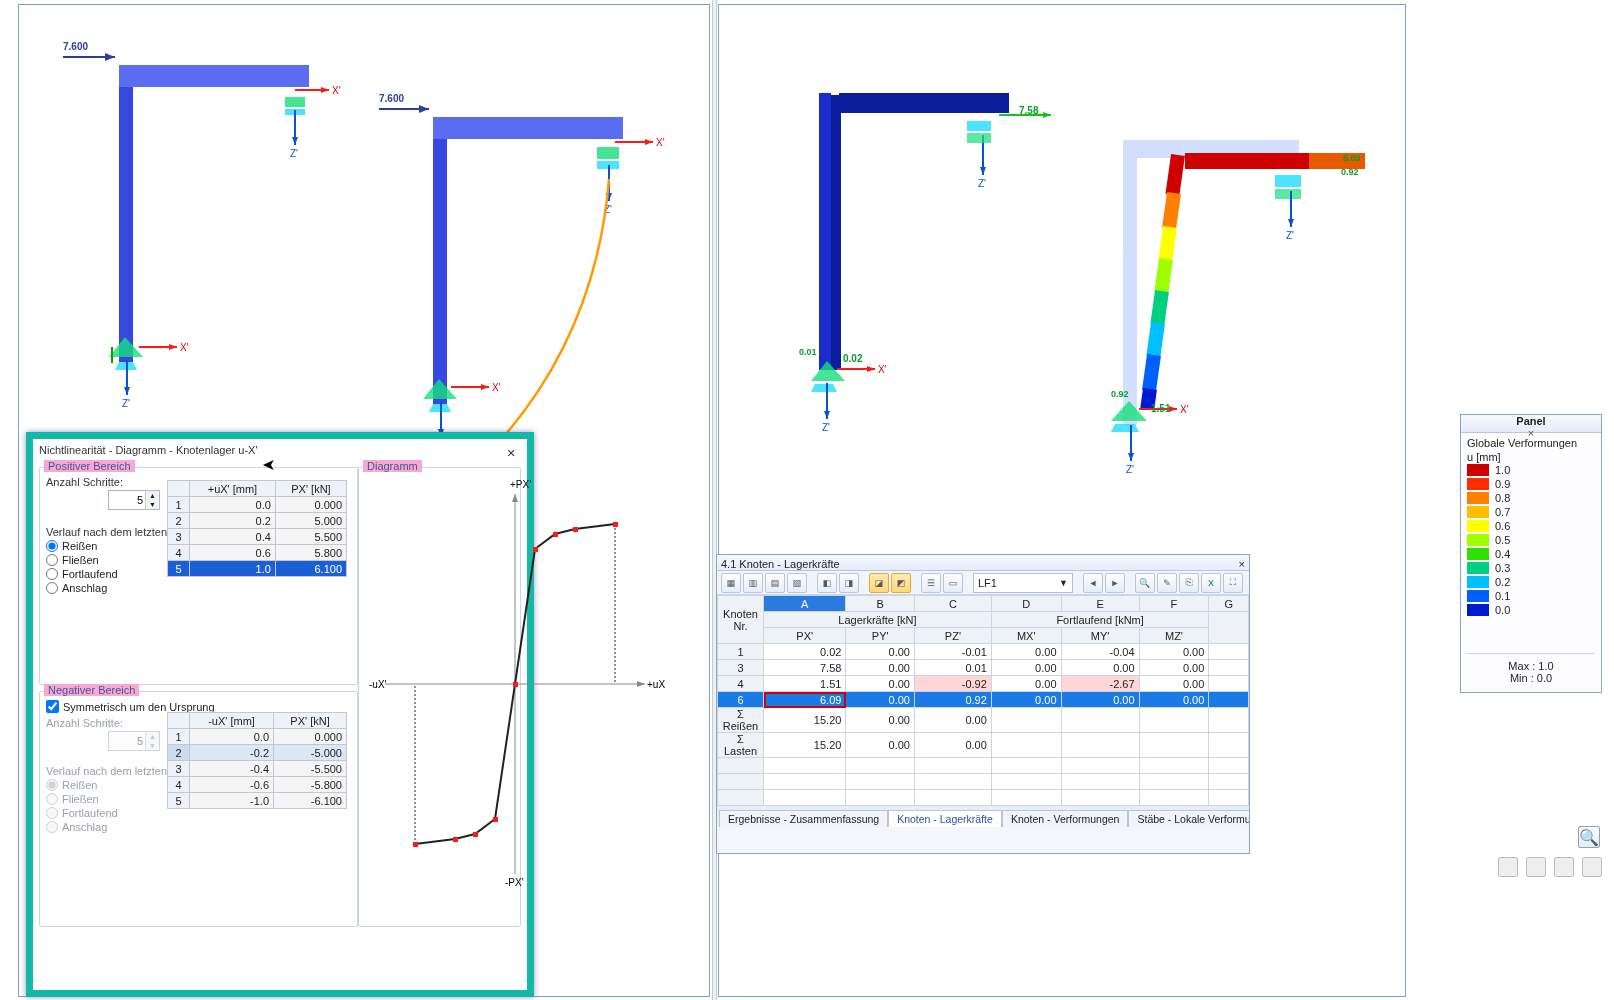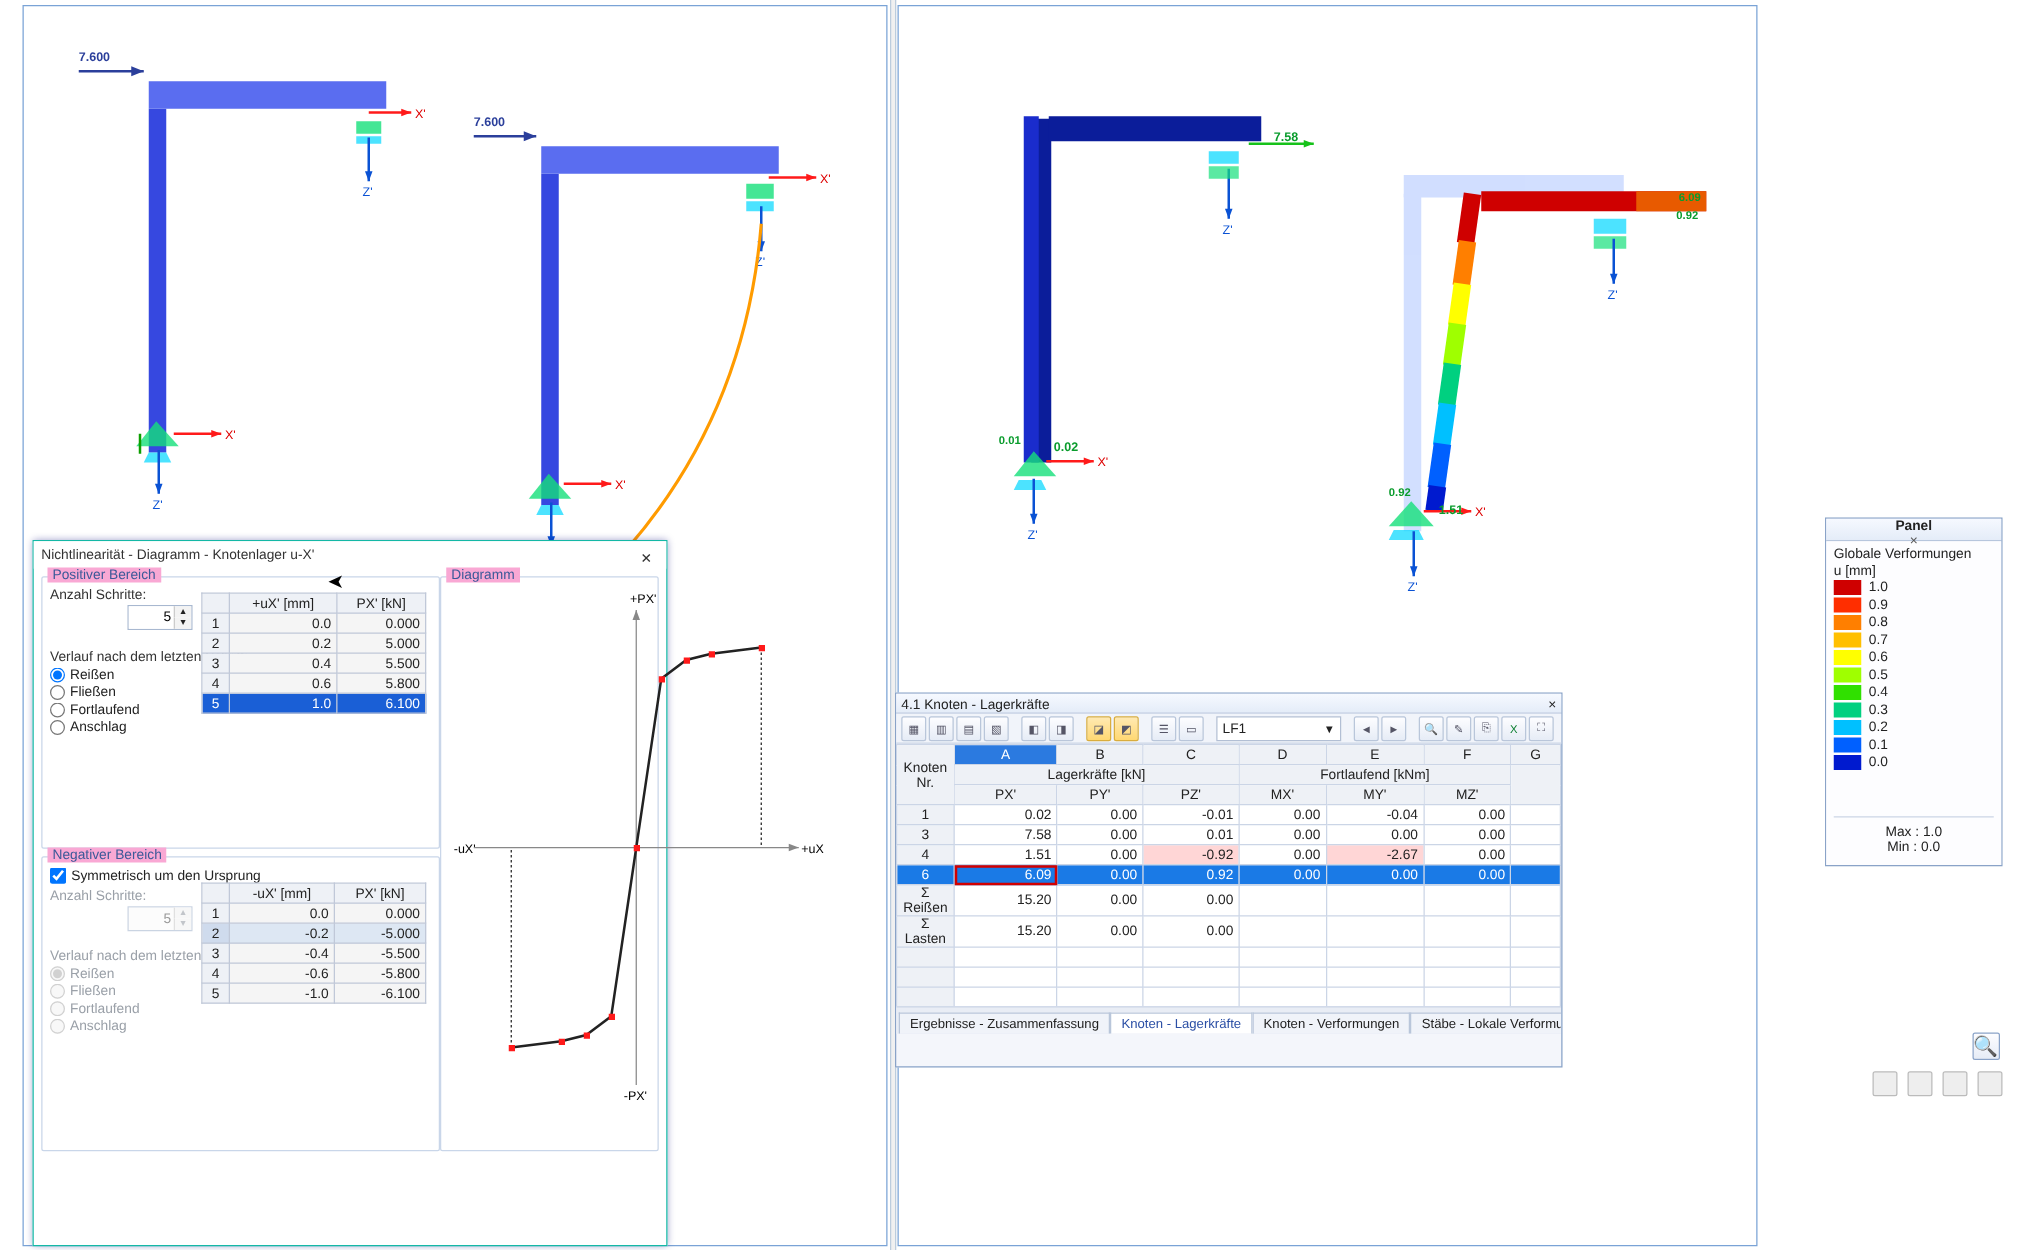--- a/index.html
+++ b/index.html
@@ -6,21 +6,21 @@
 body { background:#fff; width:1614px; height:1000px; position:relative; overflow:hidden; color:#222; }
 .viewport { position:absolute; border:1px solid #7aa3d6; background:#fff; }
 #vp-left { left:18px; top:4px; width:692px; height:993px; }
 #vp-right { left:718px; top:4px; width:688px; height:993px; }
 .vp-divider { position:absolute; top:0; left:712px; width:5px; height:1000px; background:#f0f0f0; border-left:1px solid #bcd; border-right:1px solid #bcd; }
 svg { position:absolute; left:0; top:0; }
 .value-label { position:absolute; font-size:10px; font-weight:bold; color:#2b3f9b; }
 .value-green { color:#0a9c2d; font-weight:bold; }
 
 
-.dialog { position:absolute; left:26px; top:432px; width:508px; height:565px; background:#fff; border:1px solid #14b8a6; box-shadow:0 0 6px rgba(0,0,120,.4); }
+.dialog { position:absolute; left:26px; top:432px; width:508px; height:565px; background:#fff; border:7px solid #14b8a6; box-shadow:0 0 6px rgba(0,0,120,.4); }
 .dlg-title { height:22px; line-height:22px; padding:0 6px; background:#fff; color:#333; font-size:11px; display:flex; justify-content:space-between; align-items:center; }
 .dlg-close { width:20px; height:16px; text-align:center; font-size:11px; color:#333; cursor:pointer; }
 .dlg-body { display:flex; height:calc(100% - 22px); }
 .dlg-left { width:325px; padding:6px 0 6px 6px; }
 .dlg-right { flex:1; padding:6px 6px 6px 0; }
 .groupbox { border:1px solid #c9d6e9; border-radius:2px; padding:6px 6px 8px 6px; margin-bottom:6px; position:relative; }
 .groupbox > .legend { position:absolute; top:-8px; left:4px; background:#f9a8d4; padding:0 4px; font-size:11px; color:#3b5998; }
 .gb-pos { height:218px; }
 .gb-neg { height:236px; }
 .gb-diag { height:460px; }

